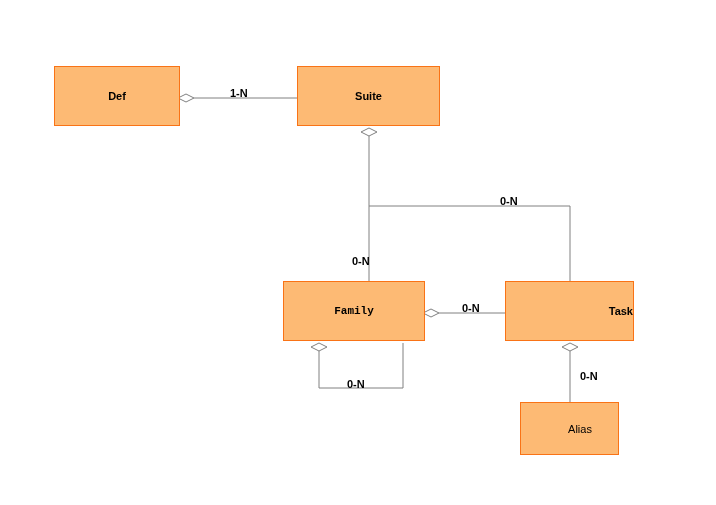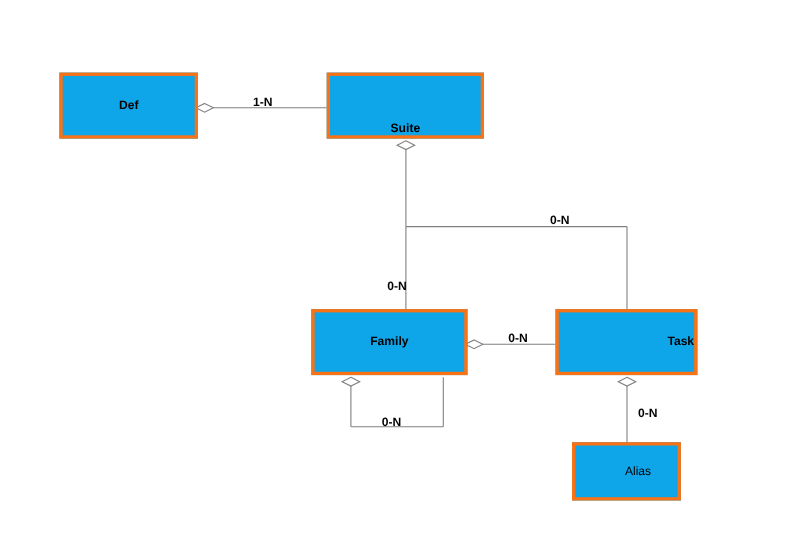--- a/index.html
+++ b/index.html
@@ -12,22 +12,22 @@
     font-size: 11px;
     color: #000000;
   }
   .canvas {
     position: relative;
     width: 716px;
     height: 505px;
   }
   .node {
     position: absolute;
-    border: 3px solid #f97316;
-    background: #0ea5e9;
+    border: 1px solid #f97316;
+    background: #fdba74;
     box-sizing: border-box;
     display: flex;
     align-items: center;
     justify-content: center;
     font-weight: bold;
   }
   .label {
     position: absolute;
     font-size: 11px;
     font-weight: bold;
@@ -84,25 +84,25 @@
     <line class="edge" x1="403" y1="388" x2="403" y2="343"></line>
 
     <polygon class="diamond" points="570,343 578,347 570,351 562,347"></polygon>
     <line class="edge" x1="570" y1="351" x2="570" y2="402"></line>
   </svg>
 
   <div class="node" style="left:54px; top:66px; width:126px; height:60px;">
     <span>Def</span>
   </div>
 
-  <div class="node" style="left:297px; top:66px; width:143px; height:60px;align-items:flex-end;">
+  <div class="node" style="left:297px; top:66px; width:143px; height:60px;">
     <span>Suite</span>
   </div>
 
-  <div class="node" style="left:283px; top:281px; width:142px; height:60px;">
+  <div class="node" style="left:283px; top:281px; width:142px; height:60px;font-family:Liberation Mono, monospace;">
     <span>Family</span>
   </div>
 
   <div class="node" style="left:505px; top:281px; width:129px; height:60px;justify-content:flex-end;">
     <span>Task</span>
   </div>
 
   <div class="node" style="left:520px; top:402px; width:99px; height:53px; font-weight:normal;padding-left:21px;">
     <span>Alias</span>
   </div>

